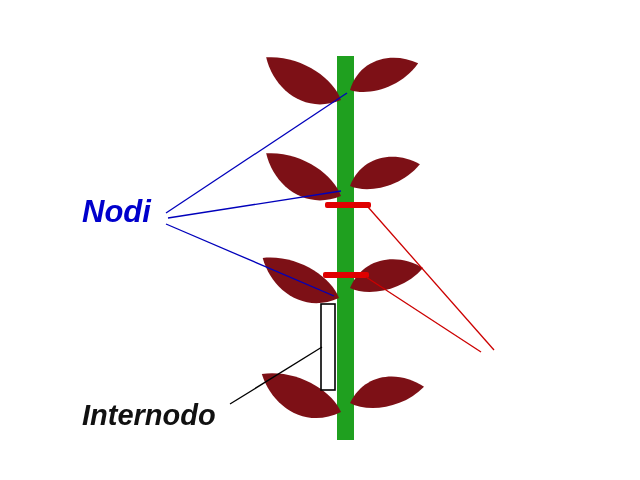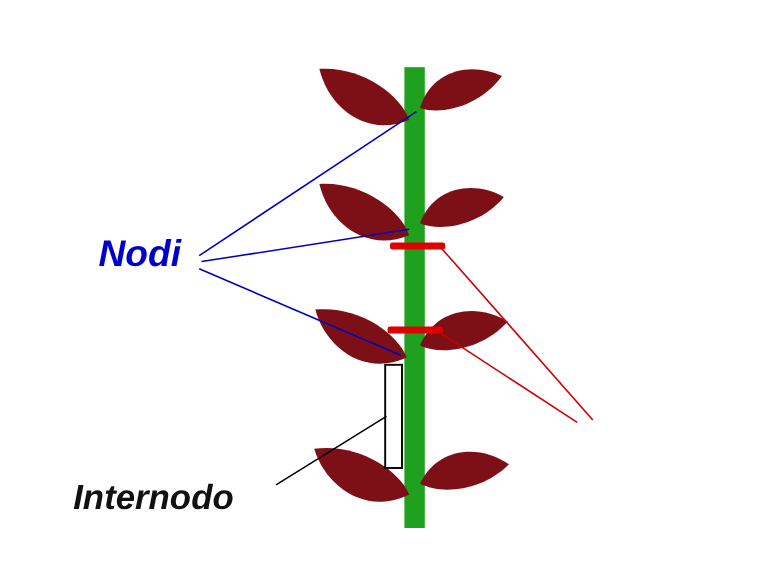--- a/index.html
+++ b/index.html
@@ -29,21 +29,21 @@
     font-weight:bold;
     white-space:nowrap;
     user-select:none;
   }
   .label-nodi{
     left:82px;top:194px;
     font-size:31px;
     color:var(--nodi-blue);
   }
   .label-internodo{
-    left:61px;top:399px;
+    left:82px;top:399px;
     font-size:29px;
     color:var(--internodo-black);
   }
   .label-punti{
     left:436px;top:350px;
     width:164px;
     text-align:center;
     font-size:29px;
     line-height:1.18;
     color:var(--punti-red);

